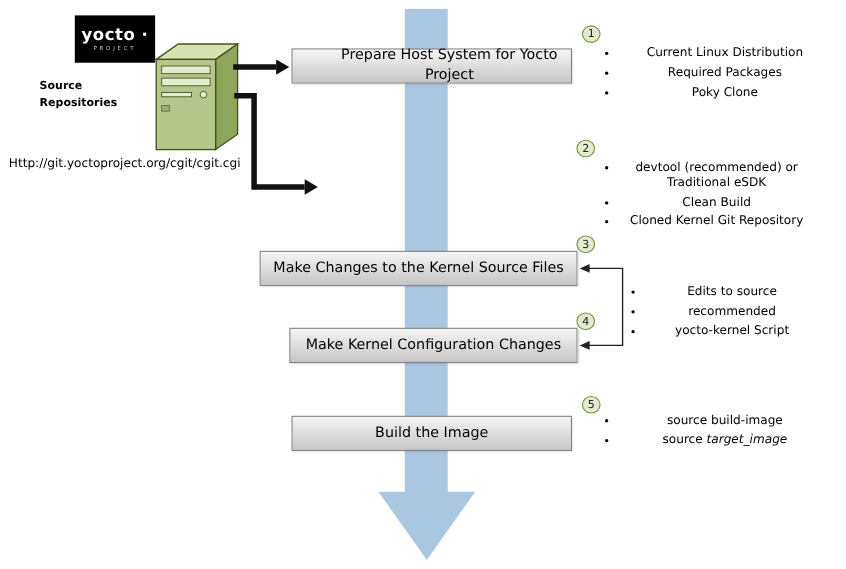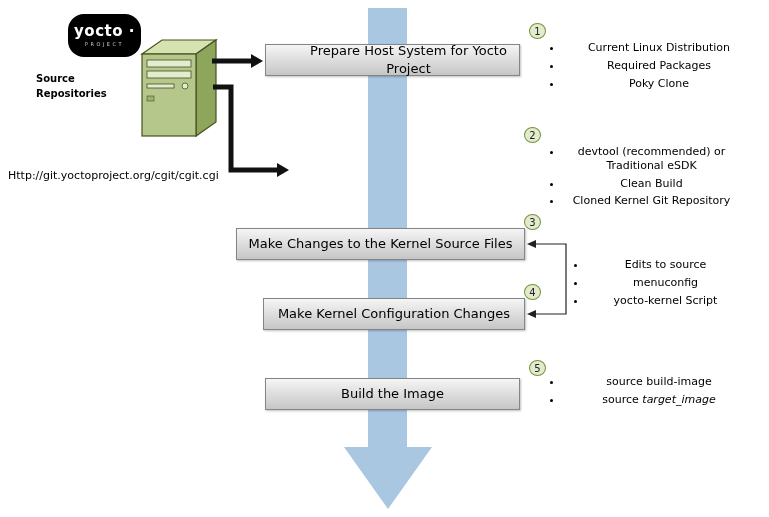--- a/index.html
+++ b/index.html
@@ -8,31 +8,31 @@
   .canvas { position:relative; width:769px; height:517px; background:#fff; overflow:hidden; }
 
   
   .flow-shaft { position:absolute; left:368px; top:8px; width:39px; height:440px; background:#aac7e2; }
   .flow-head  { position:absolute; left:344px; top:447px; width:0; height:0;
                 border-left:44px solid transparent; border-right:44px solid transparent;
                 border-top:62px solid #aac7e2; }
 
   
   .logo { position:absolute; left:68px; top:14px; width:73px; height:43px; background:#000;
-          display:flex; flex-direction:column; align-items:center; justify-content:center;border-radius:16px; }
+          display:flex; flex-direction:column; align-items:center; justify-content:center; }
   .logo .brand { color:#fff; font-size:15px; font-weight:bold; letter-spacing:0.5px; line-height:1; }
   .logo .sub   { color:#cccccc; font-size:5px; letter-spacing:2.5px; margin-top:3px; line-height:1; }
 
   
   .server { position:absolute; left:138px; top:34px; }
 
   
   .src-label { position:absolute; left:36px; top:72px; font-size:10px; font-weight:bold;
                white-space:pre-line; line-height:1.45; }
-  .src-url { position:absolute; left:8px; top:142px; font-size:11px;margin-top:27px; }
+  .src-url { position:absolute; left:8px; top:142px; font-size:11px; }
 
   
   .overlay { position:absolute; left:0; top:0; }
 
   
   .step-box { position:absolute; background:linear-gradient(#f5f5f5,#c6c6c6); border:1px solid #858585;
               display:flex; align-items:center; justify-content:center; text-align:center;
               font-size:13px; line-height:1.35; box-shadow:1px 1px 2px rgba(0,0,0,0.25); }
   .b1 { left:265px; top:44px;  width:255px; height:32px;padding-left:32px; }
   .b2 { left:290px; top:150px; width:235px; height:43px; }
@@ -123,21 +123,21 @@
     <ul>
       <li>devtool (recommended) or Traditional eSDK</li>
       <li>Clean Build</li>
       <li>Cloned Kernel Git Repository</li>
     </ul>
   </div>
 
   <div class="bullets l34">
     <ul>
       <li>Edits to source</li>
-      <li>menuconfig</li>
+      <li>recommended</li>
       <li>yocto-kernel Script</li>
     </ul>
   </div>
 
   <div class="bullets l5">
     <ul>
       <li>source build-image</li>
       <li><span>source </span><em>target_image</em></li>
     </ul>
   </div>

